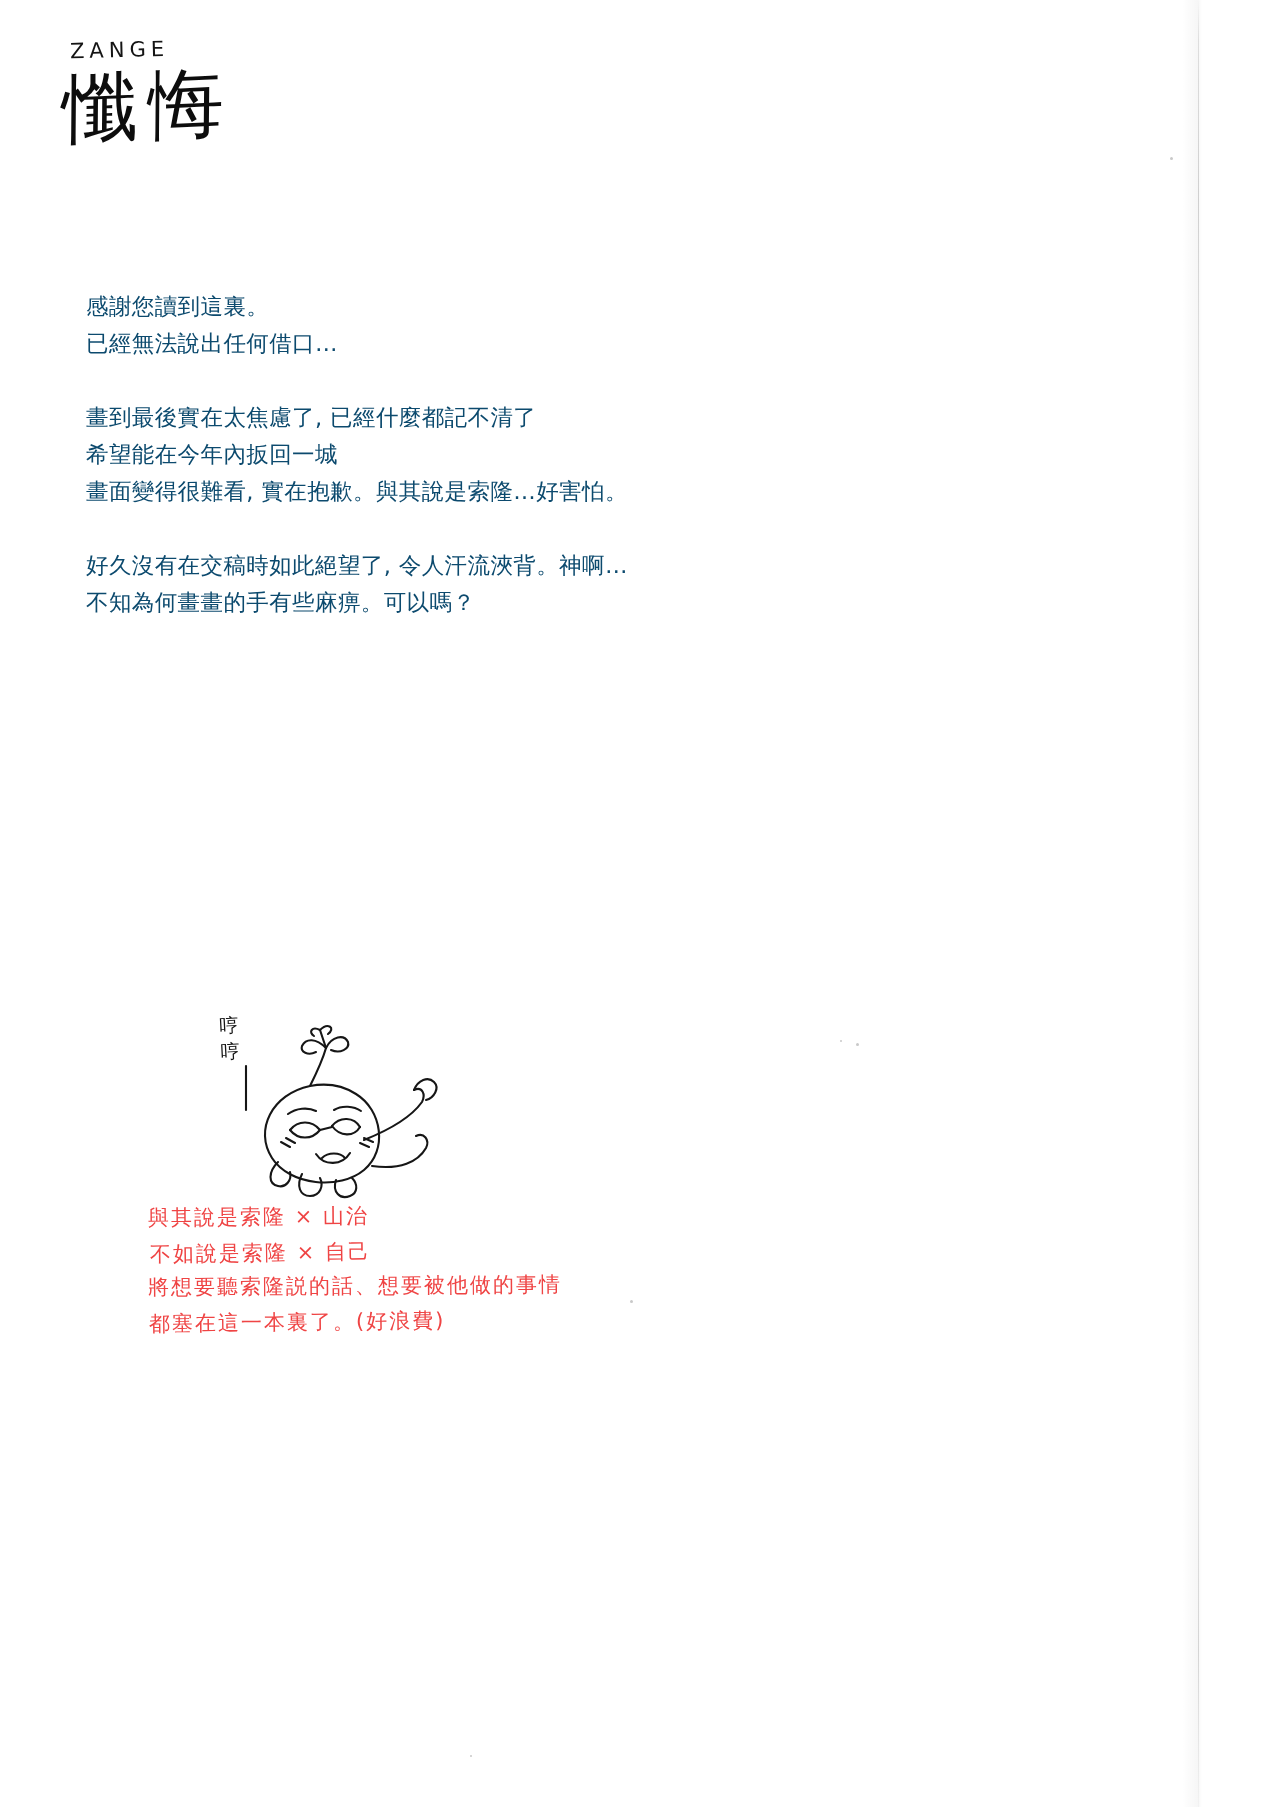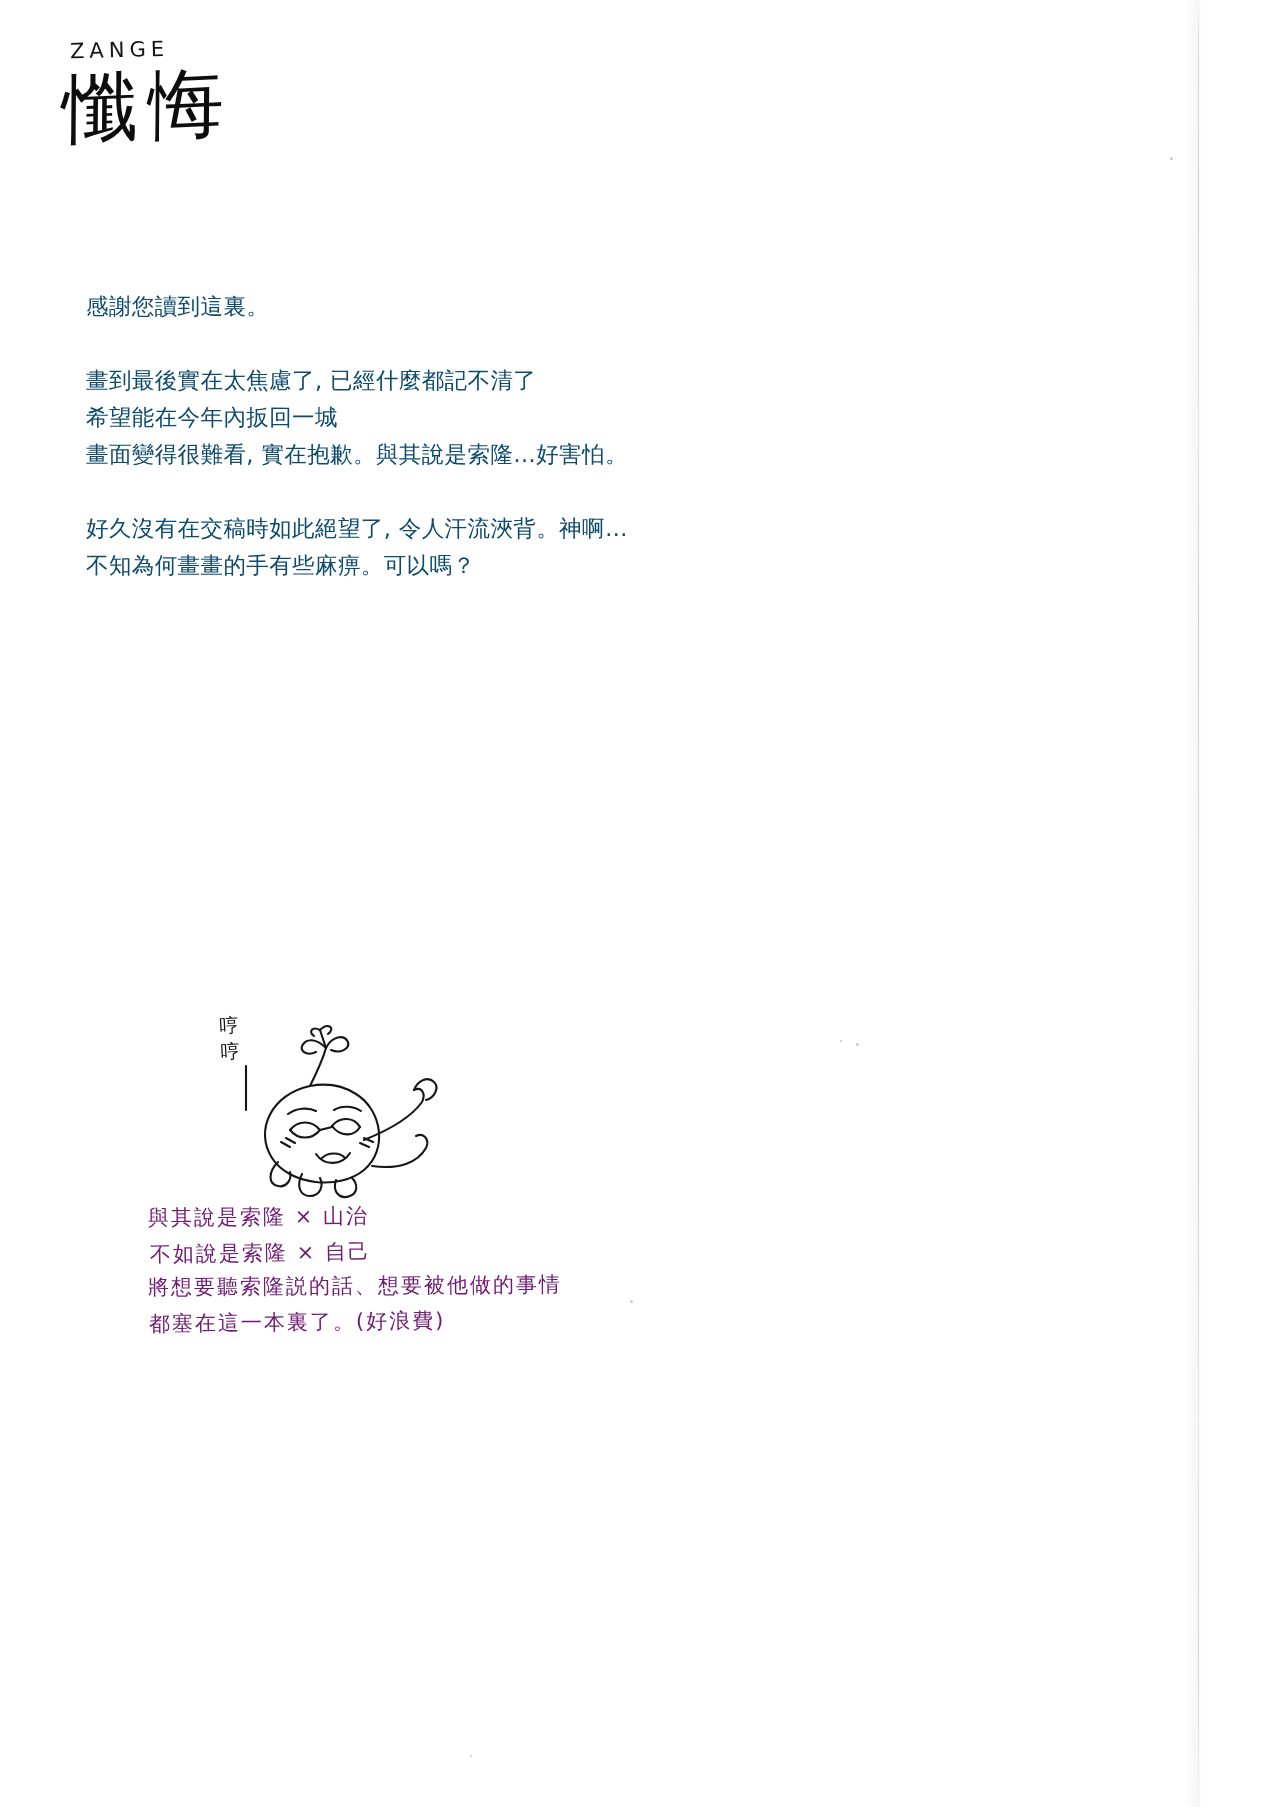--- a/index.html
+++ b/index.html
@@ -136,21 +136,21 @@
 
   
   .caption {
     position: absolute;
     left: 148px;
     top: 1198px;
     width: 640px;
     font-family: "DejaVu Sans", sans-serif;
     font-size: 21px;
     line-height: 35px;
-    color: #701a75;
+    color: #ef4444;
     letter-spacing: 2px;
   }
   .caption .line {
     display: block;
     white-space: pre;
   }
   .caption .line:nth-child(1) { transform: rotate(-0.5deg); }
   .caption .line:nth-child(2) { transform: rotate(-0.8deg) translateX(2px); }
   .caption .line:nth-child(3) { transform: rotate(-0.4deg); }
   .caption .line:nth-child(4) { transform: rotate(-0.7deg) translateX(1px); }
@@ -162,20 +162,21 @@
 
   <div class="title-block">
     <div class="title-romaji">ZANGE</div>
     <div class="title-kanji">懺悔</div>
   </div>
 
   <div class="body-text">
 
     <p class="para">
       <span class="line">感謝您讀到這裏。</span>
+      <span class="line">已經無法說出任何借口…</span>
     </p>
 
     <p class="para">
       <span class="line">畫到最後實在太焦慮了, 已經什麼都記不清了</span>
       <span class="line">希望能在今年內扳回一城</span>
       <span class="line">畫面變得很難看, 實在抱歉。與其說是索隆…好害怕。</span>
     </p>
 
     <p class="para">
       <span class="line">好久沒有在交稿時如此絕望了, 令人汗流浹背。神啊…</span>

